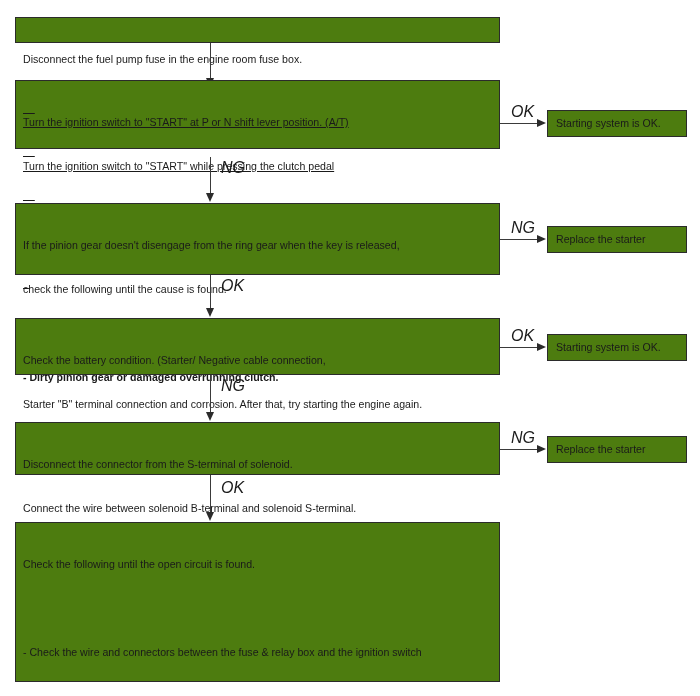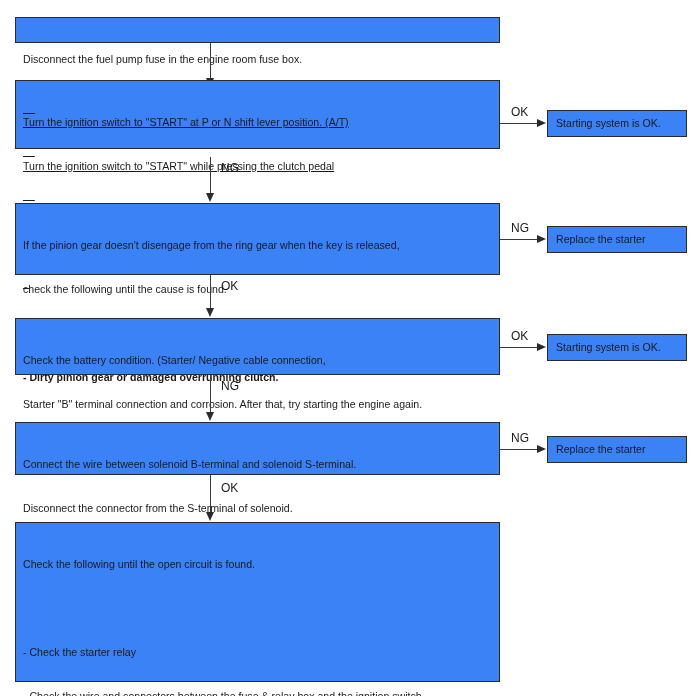--- a/index.html
+++ b/index.html
@@ -22,21 +22,21 @@
     top: 0;
     width: 700px;
     height: 696px;
   }
 
   
   .node {
     position: absolute;
     box-sizing: border-box;
     border: 1px solid #2b2b2b;
-    background: #3b82f6;
+    background: #4d7c0f;
     font-size: 10.6px;
     line-height: 14.6px;
     color: #1a1a1a;
     padding: 5px 7px 4px 7px;
     white-space: pre-wrap;
   }
   .node.result {
     display: flex;
     align-items: center;
     padding: 0 0 0 8px;
@@ -68,24 +68,25 @@
   .arrow-right {
     position: absolute;
     width: 0;
     height: 0;
     border-top: 4.5px solid transparent;
     border-bottom: 4.5px solid transparent;
     border-left: 9px solid #2b2b2b;
   }
   .edge-label {
     position: absolute;
-    font-size: 12px;
+    font-size: 16px;
     line-height: 12px;
     color: #1a1a1a;
     white-space: pre;
+    font-style: italic;
   }
 </style>
 </head>
 <body>
 
 <div id="flowchart">
 
   <div class="node" style="left:15px; top:17px; width:485px; height:26px; padding-top:5px;">
     <span class="line">Disconnect the fuel pump fuse in the engine room fuse box.</span>
   </div>
@@ -142,41 +143,40 @@
 
   <div class="node result" style="left:547px; top:334px; width:140px; height:27px;">
     <span>Starting system is OK.</span>
   </div>
 
   <div class="vline" style="left:210px; top:375px; height:38px;"></div>
   <div class="arrow-down" style="left:205.5px; top:412px;"></div>
   <div class="edge-label" style="left:221px; top:380px;">NG</div>
 
   <div class="node" style="left:15px; top:422px; width:485px; height:53px;">
+    <span class="line">Disconnect the connector from the S-terminal of solenoid.</span>
     <span class="line">Connect the wire between solenoid B-terminal and solenoid S-terminal.</span>
-    <span class="line">Disconnect the connector from the S-terminal of solenoid.</span>
     <span class="line">Check that the engine is cranking properly.</span>
   </div>
 
   <div class="hline" style="left:500px; top:449px; width:38px;"></div>
   <div class="arrow-right" style="left:537px; top:444.5px;"></div>
   <div class="edge-label" style="left:511px; top:432px;">NG</div>
 
   <div class="node result" style="left:547px; top:436px; width:140px; height:27px;">
     <span>Replace the starter</span>
   </div>
 
   <div class="vline" style="left:210px; top:475px; height:38px;"></div>
   <div class="arrow-down" style="left:205.5px; top:512px;"></div>
   <div class="edge-label" style="left:221px; top:482px;">OK</div>
 
   <div class="node" style="left:15px; top:522px; width:485px; height:160px; ">
     <span class="line">Check the following until the open circuit is found.</span>
     <span class="line">&nbsp;</span>
-    <span class="line">- Check the starter relay</span>
     <span class="line">- Check the wire and connectors between the fuse &amp; relay box and the ignition switch</span>
     
     
     
     
     
     
   </div>
 
 </div>

